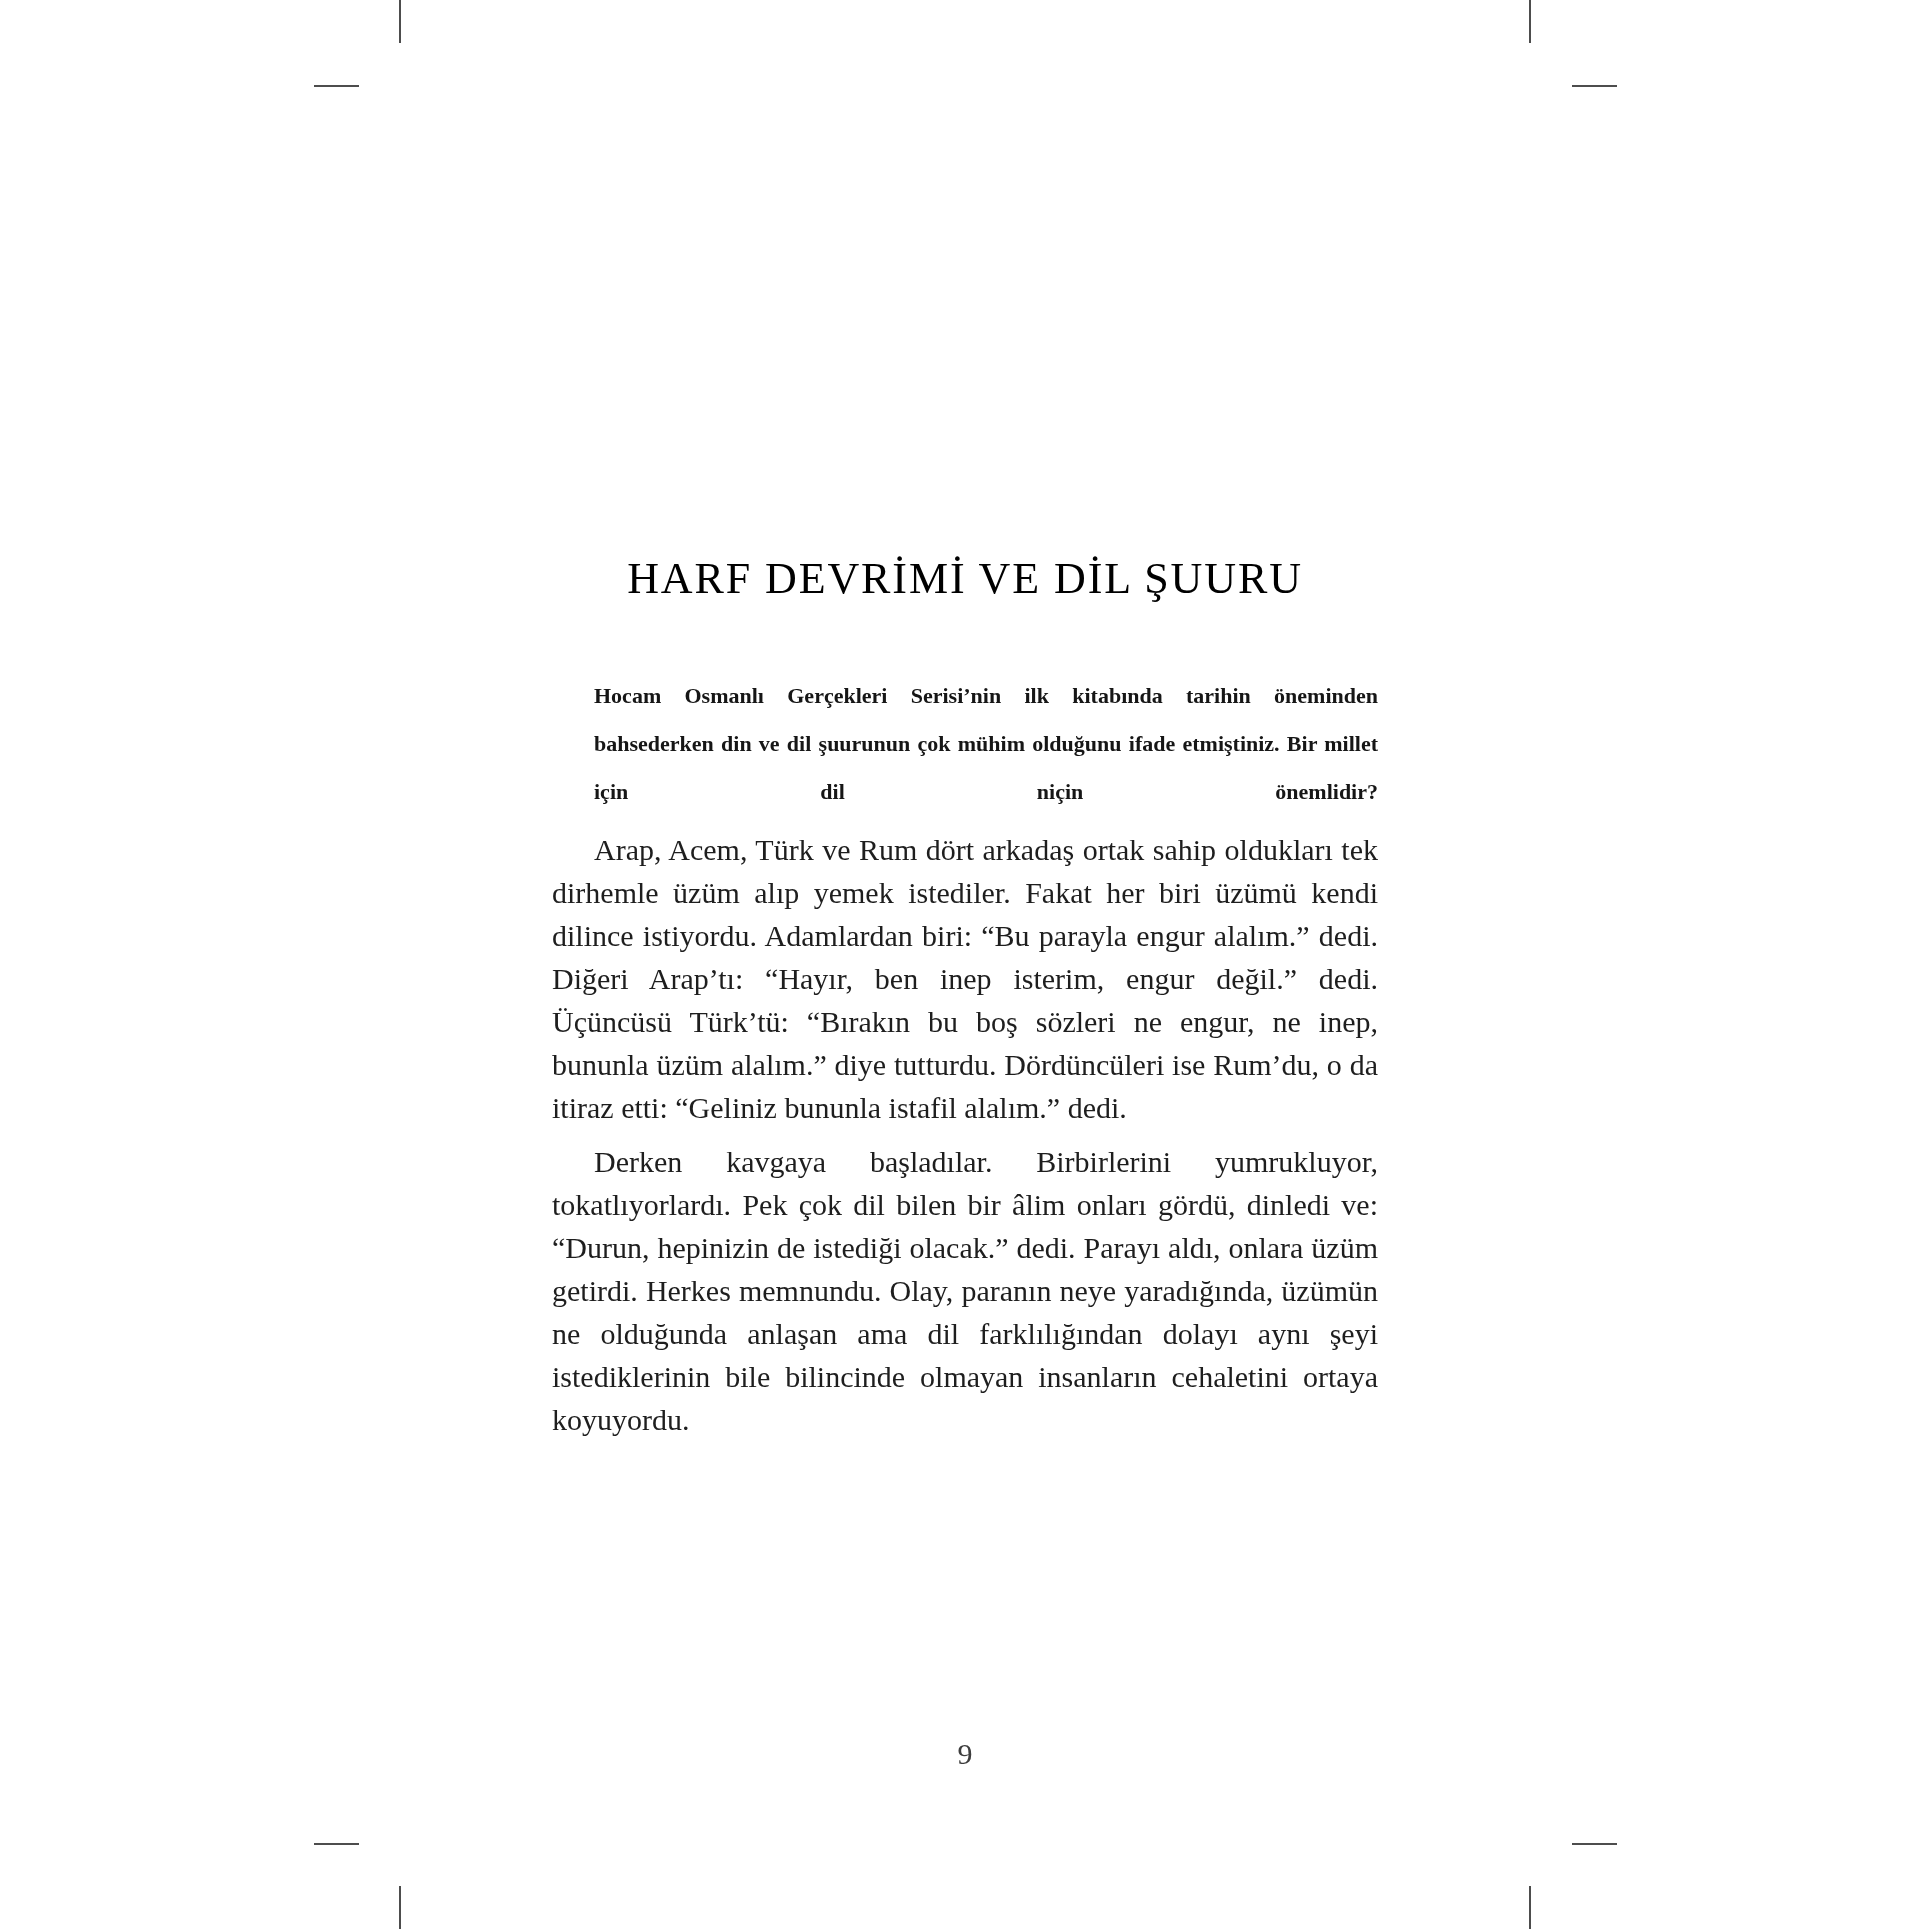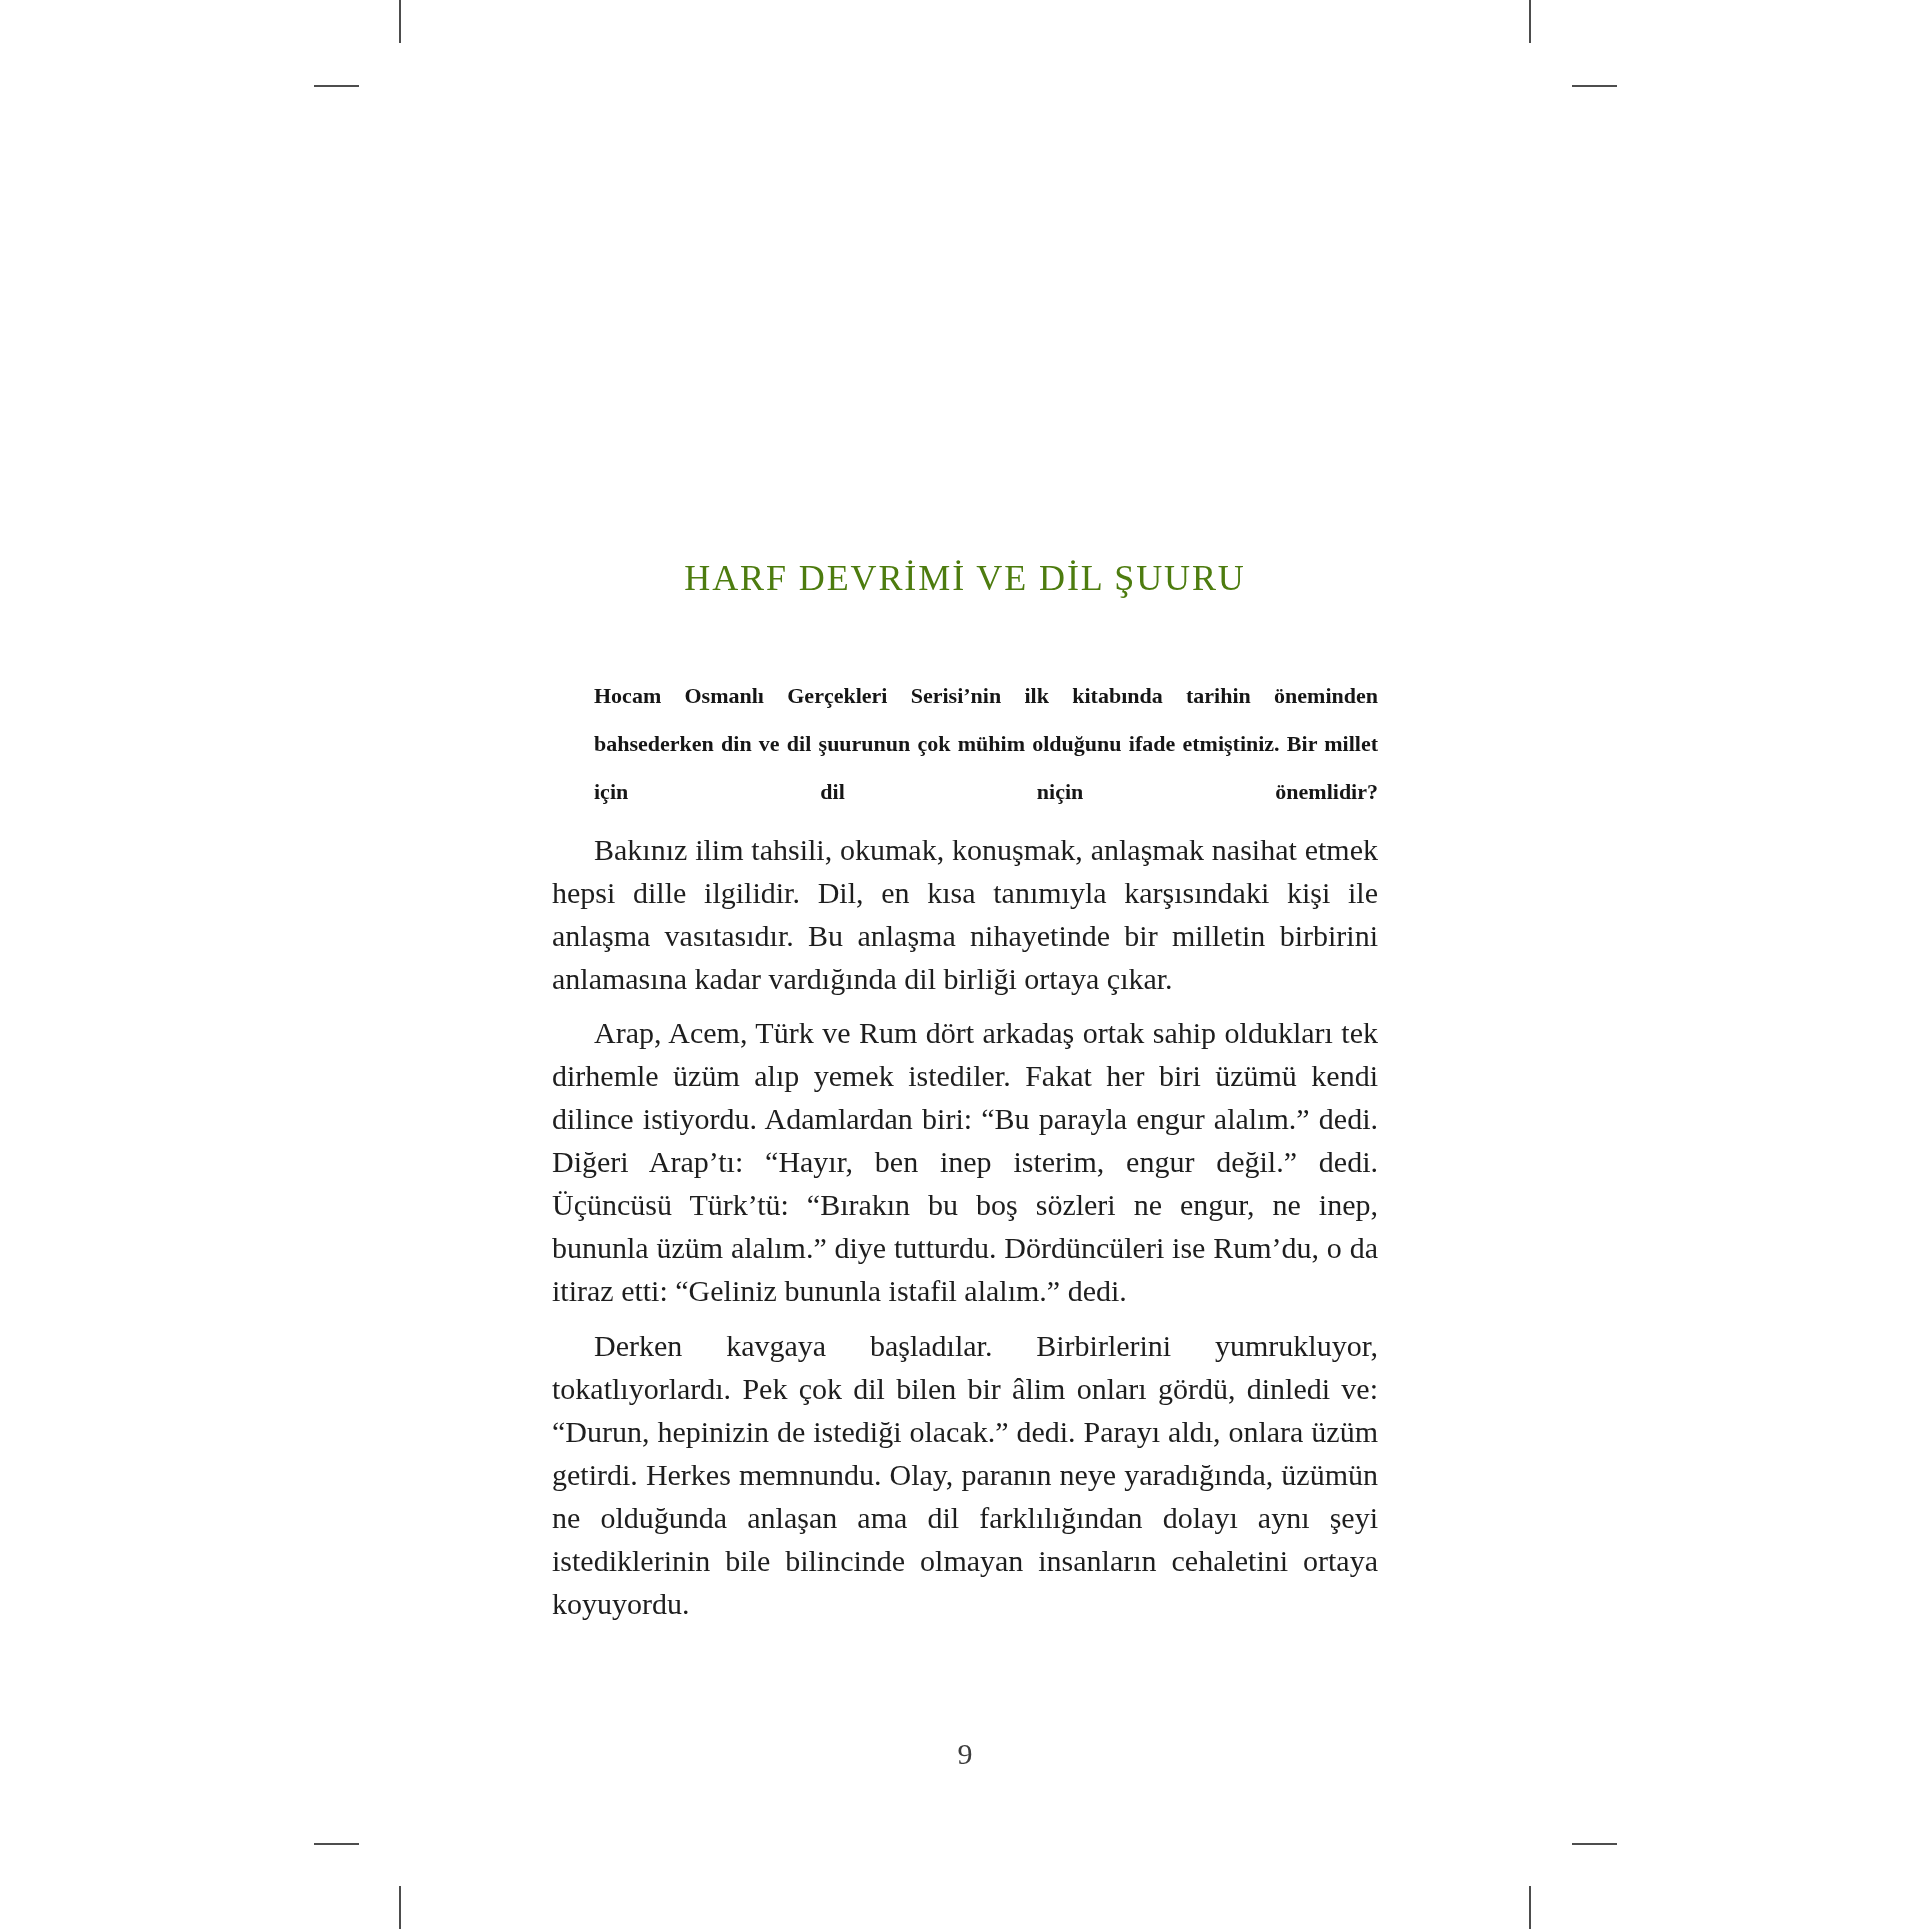--- a/index.html
+++ b/index.html
@@ -32,27 +32,27 @@
   .m-br-h { left: 1572px; top: 1843px; }
   .m-br-v { left: 1529px; top: 1886px; height: 45px; }
 
   .text-block {
     position: absolute;
     left: 552px;
     top: 558px;
     width: 826px;
   }
   h1.chapter-title {
-    font-size: 36px;
+    font-size: 44px;
     font-weight: normal;
     line-height: 41px;
     letter-spacing: 1.9px;
     text-align: center;
     margin: 0 0 73px 0;
-    color: #4d7c0f;
+    color: #000000;
     white-space: nowrap;
   }
   p.question {
     font-weight: bold;
     font-size: 22px;
     line-height: 48px;
     margin: 0 0 0 42px;
     text-align: justify;
     text-align-last: justify;
     -moz-text-align-last: justify;
@@ -92,21 +92,20 @@
   <div class="mark h m-bl-h"></div>
   <div class="mark v m-bl-v"></div>
   <div class="mark h m-br-h"></div>
   <div class="mark v m-br-v"></div>
 
   <main class="text-block">
     <h1 class="chapter-title">HARF DEVRİMİ VE DİL ŞUURU</h1>
 
     <p class="question">Hocam Osmanlı Gerçekleri Serisi’nin ilk kitabında tarihin öneminden bahsederken din ve dil şuurunun çok mühim olduğunu ifade etmiştiniz. Bir millet için dil niçin önemlidir?</p>
 
-    <p class="para">Bakınız ilim tahsili, okumak, konuşmak, anlaşmak nasihat etmek hepsi dille ilgilidir. Dil, en kısa tanımıyla karşısındaki kişi ile anlaşma vasıtasıdır. Bu anlaşma nihayetinde bir milletin birbirini anlamasına kadar vardığında dil birliği ortaya çıkar.</p>
 
 
     <p class="para">Arap, Acem, Türk ve Rum dört arkadaş ortak sahip oldukları tek dirhemle üzüm alıp yemek istediler. Fakat her biri üzümü kendi dilince istiyordu. Adamlardan biri: “Bu parayla engur alalım.” dedi. Diğeri Arap’tı: “Hayır, ben inep isterim, engur değil.” dedi. Üçüncüsü Türk’tü: “Bırakın bu boş sözleri ne engur, ne inep, bununla üzüm alalım.” diye tutturdu. Dördüncüleri ise Rum’du, o da itiraz etti: “Geliniz bununla istafil alalım.” dedi.</p>
 
     <p class="para">Derken kavgaya başladılar. Birbirlerini yumrukluyor, tokatlıyorlardı. Pek çok dil bilen bir âlim onları gördü, dinledi ve: “Durun, hepinizin de istediği olacak.” dedi. Parayı aldı, onlara üzüm getirdi. Herkes memnundu. Olay, paranın neye yaradığında, üzümün ne olduğunda anlaşan ama dil farklılığından dolayı aynı şeyi istediklerinin bile bilincinde olmayan insanların cehaletini ortaya koyuyordu.</p>
   </main>
 
   <div class="folio">9</div>
 
 </div>

